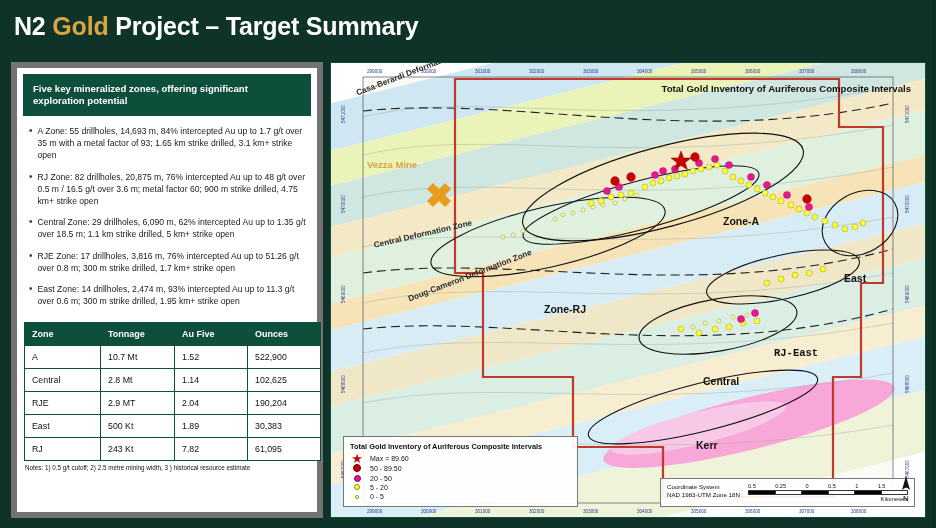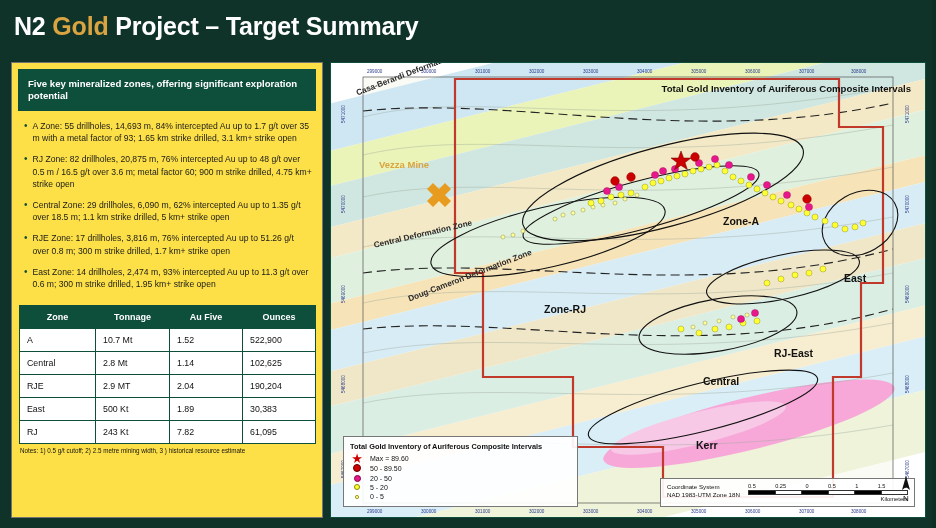--- a/index.html
+++ b/index.html
@@ -11,30 +11,30 @@
   }
   .slide { position: relative; width: 932px; height: 528px; background: #0f3328; }
 
   
   .header { position: absolute; left: 0; top: 0; width: 936px; height: 56px; }
   .title { position: absolute; left: 14px; top: 12px; font-size: 25px; font-weight: bold; color: #ffffff; letter-spacing: -0.2px; }
   .title .gold { color: #d9a441; }
   .ticker { position: absolute; right: 14px; top: 18px; font-size: 10.5px; font-weight: bold; color: #ffffff; }
 
   
-  .leftpanel { position: absolute; left: 11px; top: 62px; width: 312px; height: 456px; background: #fde047; border: 1px solid #737373; }
+  .leftpanel { position: absolute; left: 11px; top: 62px; width: 312px; height: 456px; background: #ffffff; border: 6px solid #737373; }
   .callout { margin: 6px 6px 0 6px; background: #0e4f3c; color: #ffffff; font-size: 9.6px; font-weight: bold; padding: 9px 10px; line-height: 1.25; }
   .bullets { padding: 9px 10px 4px 12px; }
   .bullet { display: flex; font-size: 8.6px; color: #1a1a1a; line-height: 1.42; margin-bottom: 9px; }
   .bullet .dot { color: #0e4f3c; font-size: 10px; line-height: 1.25; margin-right: 5px; }
   .bullet .btxt { flex: 1; }
 
   
   table.restable { width: 297px; margin: 2px 0 0 7px; border-collapse: collapse; table-layout: fixed; }
-  table.restable th { background: #0e4f3c; color: #ffffff; font-size: 9px; font-weight: bold; text-align: center; padding: 6px 7px; border: 1px solid #0e4f3c; }
+  table.restable th { background: #0e4f3c; color: #ffffff; font-size: 9px; font-weight: bold; text-align: left; padding: 6px 7px; border: 1px solid #0e4f3c; }
   table.restable td { font-size: 8.8px; color: #111; padding: 6px 7px; border: 1px solid #0e4f3c; background: #ffffff; }
   .notes { font-size: 6.3px; color: #111; margin: 3px 0 0 8px; }
 
   
   .mapwrap { position: absolute; left: 330px; top: 62px; width: 596px; height: 456px; background: #ffffff; border: 1px solid #0e4f3c; overflow: hidden; }
   .mapsvg { display: block; }
 
   .maptitle { position: absolute; right: 14px; top: 20px; font-size: 9.6px; font-weight: bold; color: #111; }
 
   .zlabel { position: absolute; font-weight: bold; color: #111; font-size: 10.5px; }
@@ -321,29 +321,29 @@
         <text transform="rotate(-90 578 415)" x="578" y="415">5467000</text>
       </g>
       <rect x="32" y="14" width="530" height="426" fill="none" stroke="#555" stroke-width="0.7"></rect>
     </svg>
 
     <div class="maptitle">Total Gold Inventory of Auriferous Composite Intervals</div>
 
     <div class="zlabel" style="left:392px; top:152px;">Zone-A</div>
     <div class="zlabel" style="left:213px; top:240px;">Zone-RJ</div>
     <div class="zlabel" style="left:513px; top:209px;">East</div>
-    <div class="zlabel" style="left:443px; top:284px;">RJ-East</div>
+    <div class="zlabel" style="left:443px; top:284px;font-family:Liberation Mono, monospace;">RJ-East</div>
     <div class="zlabel" style="left:372px; top:312px;">Central</div>
     <div class="zlabel" style="left:358px; top:376px;padding-left:7px;">Kerr</div>
 
     <div class="dzlabel" style="left:24px; top:26px; transform:rotate(-21deg); transform-origin:left top;">Casa-Berardi Deformation Zone</div>
     <div class="dzlabel" style="left:42px; top:178px; transform:rotate(-13deg); transform-origin:left top;">Central Deformation Zone</div>
     <div class="dzlabel" style="left:76px; top:232px; transform:rotate(-21deg); transform-origin:left top;">Doug-Cameron Deformation Zone</div>
 
-    <div class="vezza" style="left:48px; top:96px;">Vezza Mine</div>
+    <div class="vezza" style="left:36px; top:96px;">Vezza Mine</div>
 
     <div class="legend">
       <div class="lt">Total Gold Inventory of Auriferous Composite Intervals</div>
       <div class="lrow">
         <span class="sw" style="color:#cc0000;font-size:13px;line-height:9px;">★</span>
         <span>Max = 89.60</span>
       </div>
       <div class="lrow">
         <span class="sw"><i class="dotc" style="width:8px;height:8px;background:#cc0000;border:0.5px solid #660000;"></i></span>
         <span>50 - 89.50</span>

